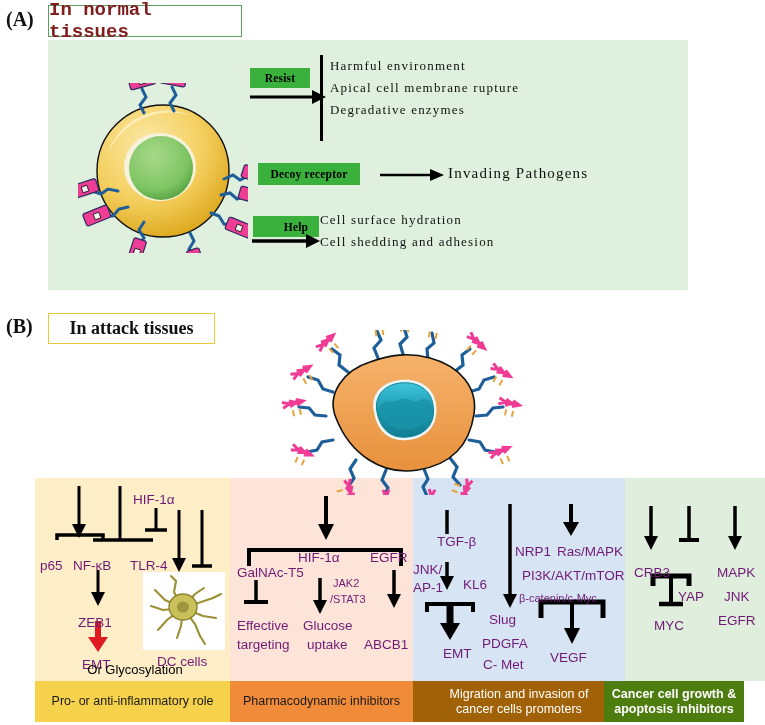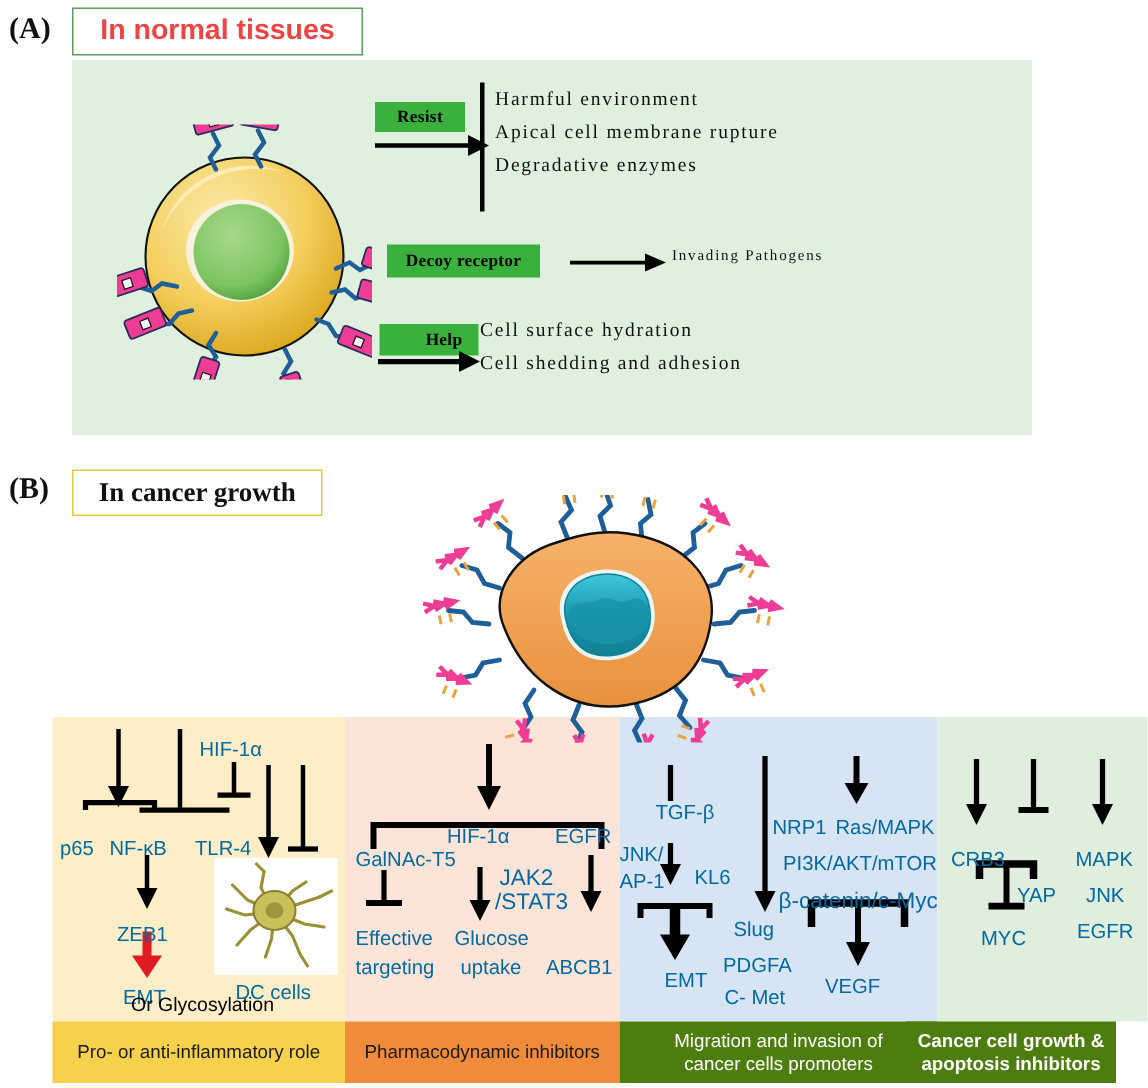--- a/index.html
+++ b/index.html
@@ -12,21 +12,21 @@
   }
   .abs{position:absolute;}
 
   
   #panelA-tag{left:6px;top:8px;font-family:"Liberation Serif",serif;font-weight:bold;font-size:20px;color:#111;}
   #panelA-title-box{
     left:48px;top:5px;width:192px;height:30px;
     border:1.5px solid #5c9e5c;background:#ffffff;
     display:flex;align-items:center;justify-content:center;
   }
-  #panelA-title-box span{font-family:Liberation Sans, sans-serif;font-weight:bold;font-size:19px;color:#ef4444;}
+  #panelA-title-box span{font-family:Liberation Mono, monospace;font-weight:bold;font-size:19px;color:#7f1d1d;}
 
   #panelA-body{
     left:48px;top:40px;width:640px;height:250px;
     background:#dff0de;
   }
 
   
   #normal-cell{left:78px;top:83px;width:170px;height:170px;}
 
   
@@ -40,21 +40,21 @@
   #chip-decoy{left:258px;top:163px;width:102px;height:22px;}
   #chip-help{left:253px;top:216px;width:46px;height:21px;padding-left:20px;}
 
   .a-list{
     font-family:"Liberation Serif",serif;font-size:13px;color:#111;
     letter-spacing:1.2px;line-height:22px;
   }
   #list-resist{left:330px;top:55px;}
   #resist-rule{left:320px;top:55px;width:3px;height:86px;background:#000;}
   #list-help{left:320px;top:209px;}
-  #decoy-target{left:448px;top:165px;font-family:"Liberation Serif",serif;font-size:10px;letter-spacing:1.2px;color:#111;}
+  #decoy-target{left:448px;top:165px;font-family:"Liberation Serif",serif;font-size:15px;letter-spacing:1.2px;color:#111;}
 
   
   #panelB-tag{left:6px;top:315px;font-family:"Liberation Serif",serif;font-weight:bold;font-size:20px;color:#111;}
   #panelB-title-box{
     left:48px;top:313px;width:165px;height:29px;
     border:1.5px solid #e8c93a;background:#ffffff;
     display:flex;align-items:center;justify-content:center;
   }
   #panelB-title-box span{font-family:"Liberation Serif",serif;font-weight:bold;font-size:18px;color:#111;}
 
@@ -63,28 +63,28 @@
   
   .quad{position:absolute;top:478px;height:203px;}
   #quad-yellow{left:35px;width:195px;background:#fdeec8;}
   #quad-pink{left:230px;width:183px;background:#fde4d8;}
   #quad-blue{left:413px;width:212px;background:#d7e4f4;}
   #quad-green{left:625px;width:140px;background:#dfeedd;}
 
   .bar{position:absolute;top:681px;height:41px;display:flex;align-items:center;justify-content:center;text-align:center;}
   #bar-yellow{left:35px;width:195px;background:#f6d14c;}
   #bar-pink{left:230px;width:183px;background:#f08b3a;}
-  #bar-blue{left:413px;width:212px;background:#4d7c0f;}
+  #bar-blue{left:413px;width:212px;background:#a16207;}
   #bar-green{left:604px;width:140px;background:#4d7c0f;font-weight:bold;}
   .bar span{font-size:12.5px;color:#1a1a1a;line-height:15px;padding:0 3px;}
   #bar-blue span,#bar-green span{color:#ffffff;}
 
   
-  .node{position:absolute;font-size:13.5px;color:#0369a1;white-space:nowrap;}
-  .node.sm{font-size:15px;}
+  .node{position:absolute;font-size:13.5px;color:#701a75;white-space:nowrap;}
+  .node.sm{font-size:11px;}
 
   #or-glyco{position:absolute;left:60px;top:662px;width:150px;text-align:center;font-size:13px;color:#000000;}
 
   #dc-img{position:absolute;left:143px;top:572px;width:82px;height:78px;background:#ffffff;}
 </style>
 </head>
 <body>
 
 <div class="abs" id="panelA-tag">
   <span>(A)</span>
@@ -200,21 +200,21 @@
 
 <div class="abs a-list" id="list-help">
   <div>Cell surface hydration</div>
   <div>Cell shedding and adhesion</div>
 </div>
 
 <div class="abs" id="panelB-tag">
   <span>(B)</span>
 </div>
 <div class="abs" id="panelB-title-box">
-  <span>In cancer growth</span>
+  <span>In attack tissues</span>
 </div>
 
 <div class="quad" id="quad-yellow"></div>
 <div class="quad" id="quad-pink"></div>
 <div class="quad" id="quad-blue"></div>
 <div class="quad" id="quad-green"></div>
 
 <svg class="abs" id="cancer-cell" viewBox="0 0 250 165">
   <defs>
     <linearGradient id="cbody" x1="0" y1="0" x2="0" y2="1">

